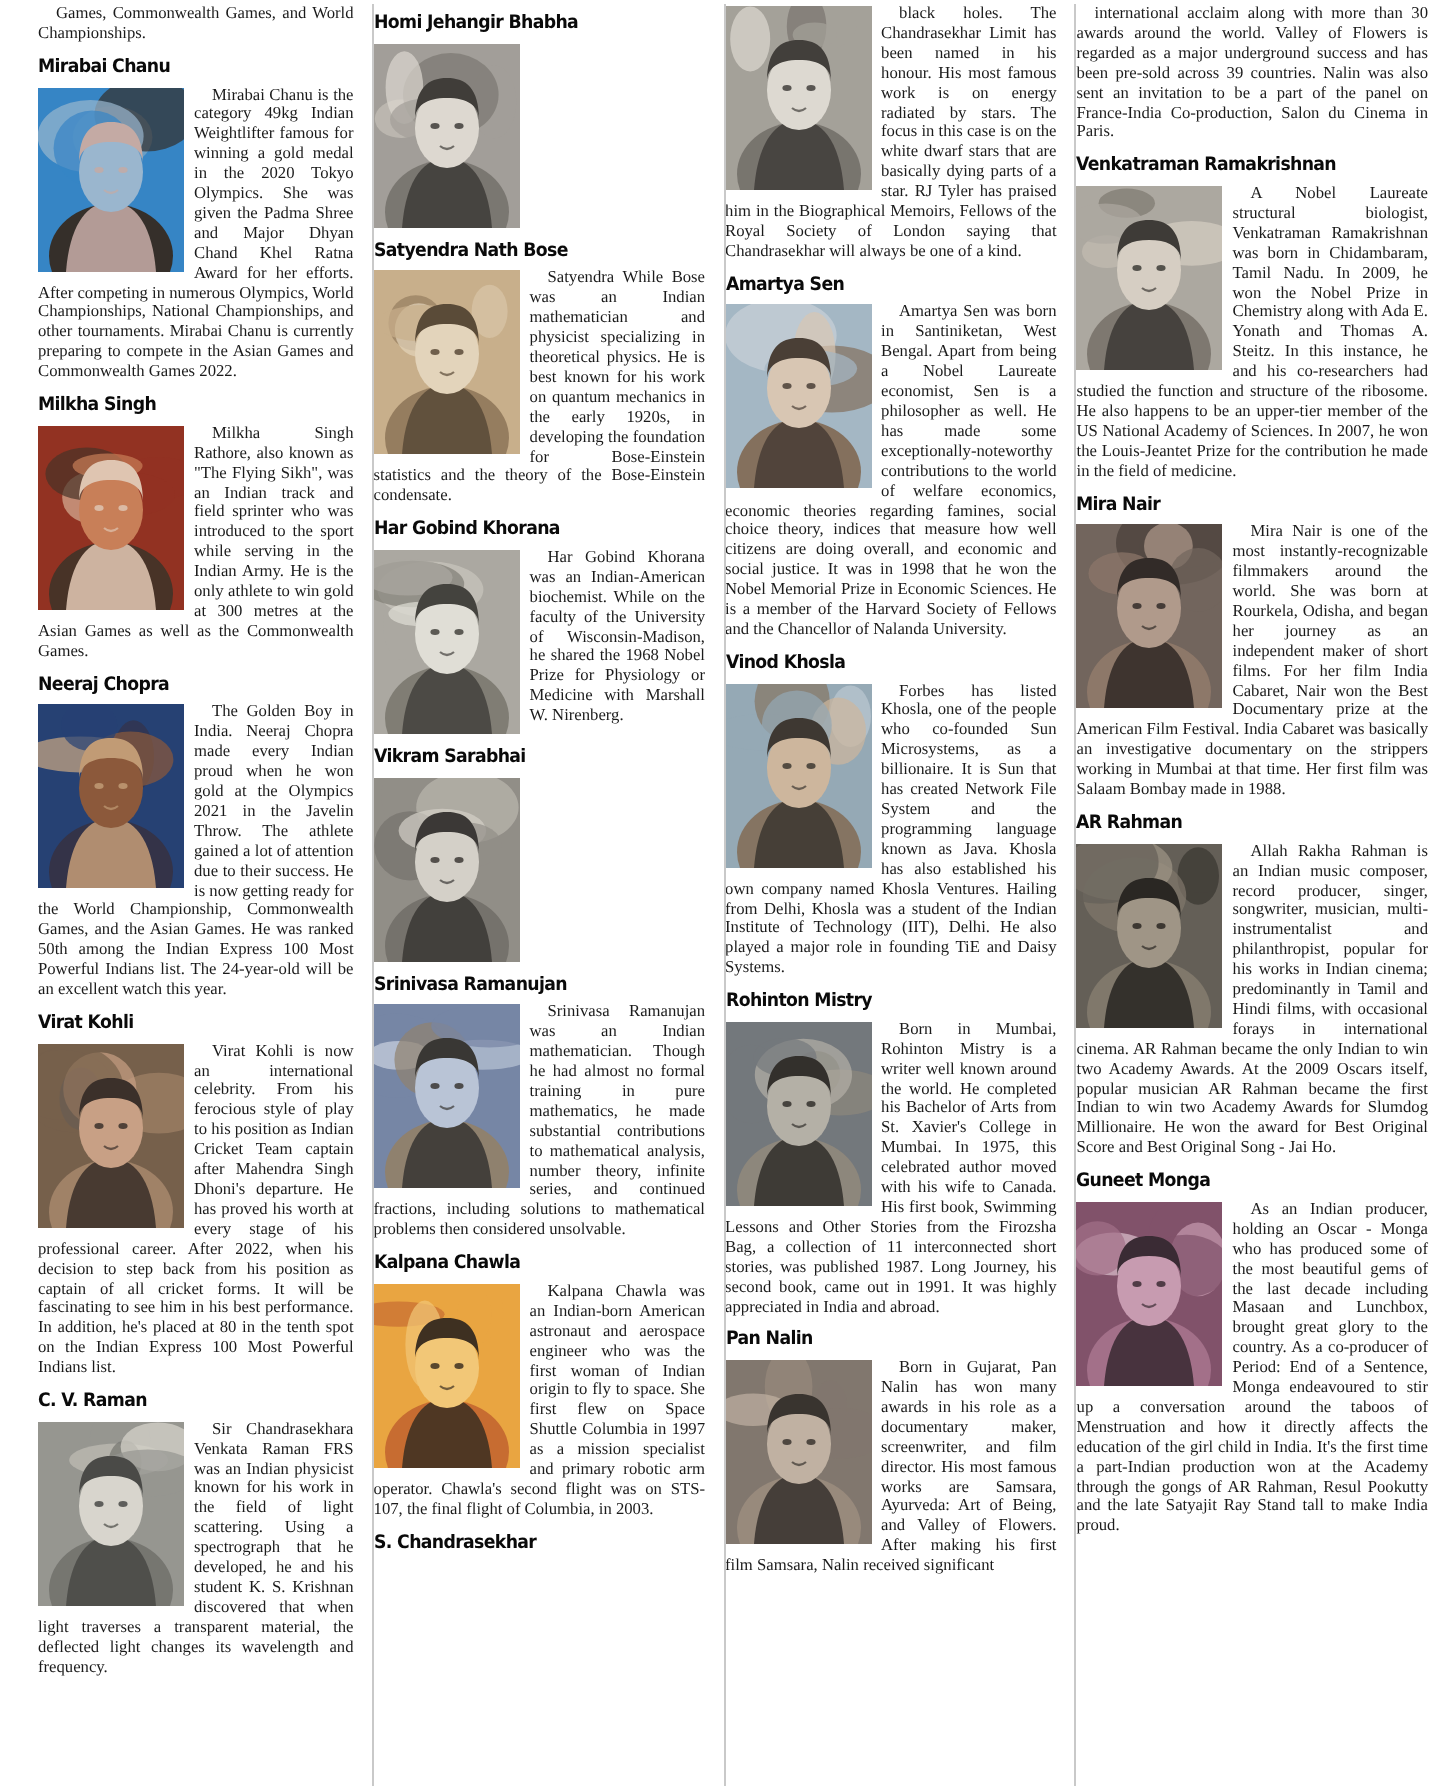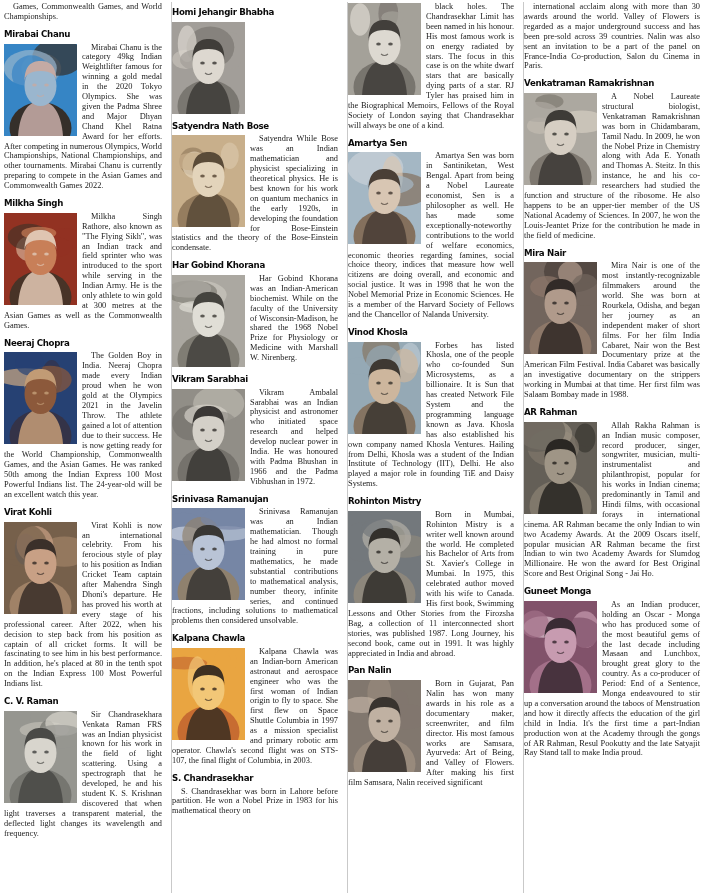--- a/index.html
+++ b/index.html
@@ -7,21 +7,21 @@
   body{
     width:720px;height:895px;
     background:#ffffff;
     font-family:"Liberation Serif", serif;
     color:#111;
     overflow:hidden;
   }
   .page{
     width:720px;height:895px;
     box-sizing:border-box;
-    padding:2px 4px 2px 2px;
+    padding:2px 4px 2px 17px;
     display:flex;
     gap:0;
   }
   .col{
     width:176px;
     box-sizing:border-box;
     padding-right:9px;
     border-right:1px solid #c9c9c9;
     overflow:hidden;
     position:relative;
@@ -254,21 +254,20 @@
           <ellipse cx="36.5" cy="84" rx="31" ry="26" fill="#6a6862"></ellipse>
           <path d="M14 92 C16 66 26 57 36.5 57 C47 57 57 66 59 92 Z" fill="#2a2826" opacity="0.88"></path>
           <ellipse cx="36.5" cy="42" rx="16" ry="20" fill="#d4d1c9"></ellipse>
           <path d="M20.5 38 C20.5 22 27 17 36.5 17 C46 17 52.5 22 52.5 38 C52.5 31 47 27 36.5 27 C26 27 20.5 31 20.5 38 Z" fill="#2a2826"></path>
           <ellipse cx="30.5" cy="41" rx="2.3" ry="1.5" fill="#2a2826" opacity="0.85"></ellipse>
           <ellipse cx="42.5" cy="41" rx="2.3" ry="1.5" fill="#2a2826" opacity="0.85"></ellipse>
           <path d="M33 51 Q36.5 54 40 51" stroke="#2a2826" stroke-width="1.1" fill="none" opacity="0.7"></path>
           <rect width="73" height="92" fill="#d4d1c9" opacity="0.10"></rect>
         </svg>
       </div>
-      <p class="para indent">Vikram Ambalal Sarabhai was an Indian physicist and astronomer who initiated space research and helped develop nuclear power in India. He was honoured with Padma Bhushan in 1966 and the Padma Vibhushan in 1972.</p>
       <div class="clear"></div>
       <div class="heading">Srinivasa Ramanujan</div>
       <div class="photo" aria-label="Srinivasa Ramanujan portrait">
         <svg viewBox="0 0 73 92" preserveAspectRatio="none" xmlns="http://www.w3.org/2000/svg">
           <rect width="73" height="92" fill="#6f7fa0"></rect>
           <ellipse cx="11.4" cy="25.8" rx="26.6" ry="21.0" fill="#6f7fa0" opacity="0.7"></ellipse>
           <ellipse cx="12.6" cy="25.7" rx="15.7" ry="7.2" fill="#cfd6e2" opacity="0.7"></ellipse>
           <ellipse cx="29.3" cy="27.9" rx="19.1" ry="18.8" fill="#8b7a63" opacity="0.7"></ellipse>
           <ellipse cx="54.1" cy="25.4" rx="25.1" ry="7.5" fill="#b9c4d6" opacity="0.7"></ellipse>
           <ellipse cx="57.6" cy="10.9" rx="29.0" ry="10.8" fill="#6f7fa0" opacity="0.7"></ellipse>
@@ -299,21 +298,20 @@
           <path d="M20.5 38 C20.5 22 27 17 36.5 17 C46 17 52.5 22 52.5 38 C52.5 31 47 27 36.5 27 C26 27 20.5 31 20.5 38 Z" fill="#2a2018"></path>
           <ellipse cx="30.5" cy="41" rx="2.3" ry="1.5" fill="#2a2018" opacity="0.85"></ellipse>
           <ellipse cx="42.5" cy="41" rx="2.3" ry="1.5" fill="#2a2018" opacity="0.85"></ellipse>
           <path d="M33 51 Q36.5 54 40 51" stroke="#2a2018" stroke-width="1.1" fill="none" opacity="0.7"></path>
           <rect width="73" height="92" fill="#f2c878" opacity="0.10"></rect>
         </svg>
       </div>
       <p class="para indent">Kalpana Chawla was an Indian-born American astronaut and aerospace engineer who was the first woman of Indian origin to fly to space. She first flew on Space Shuttle Columbia in 1997 as a mission specialist and primary robotic arm operator. Chawla's second flight was on STS-107, the final flight of Columbia, in 2003.</p>
       <div class="clear"></div>
       <div class="heading">S. Chandrasekhar</div>
-      <p class="para indent">S. Chandrasekhar was born in Lahore before partition. He won a Nobel Prize in 1983 for his mathematical theory on</p>
     </div>
     <div class="col">
       <div class="photo" aria-label="S. Chandrasekhar black and white portrait">
         <svg viewBox="0 0 73 92" preserveAspectRatio="none" xmlns="http://www.w3.org/2000/svg">
           <rect width="73" height="92" fill="#9e9b94"></rect>
           <ellipse cx="46.4" cy="9.6" rx="18.9" ry="12.8" fill="#9e9b94" opacity="0.7"></ellipse>
           <ellipse cx="34.7" cy="34.0" rx="9.2" ry="11.2" fill="#c3bfb7" opacity="0.7"></ellipse>
           <ellipse cx="40.3" cy="10.2" rx="9.9" ry="16.6" fill="#6d6a64" opacity="0.7"></ellipse>
           <ellipse cx="12.1" cy="16.5" rx="10.0" ry="16.3" fill="#dddad2" opacity="0.7"></ellipse>
           <ellipse cx="44.4" cy="14.4" rx="11.1" ry="6.2" fill="#9e9b94" opacity="0.7"></ellipse>

